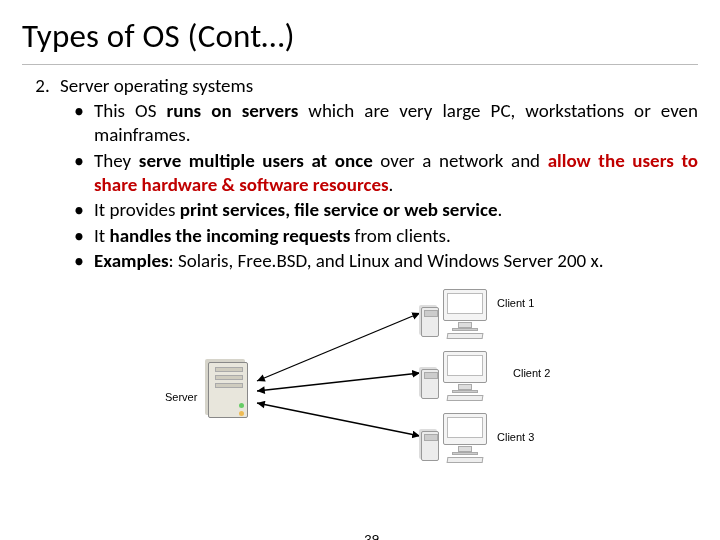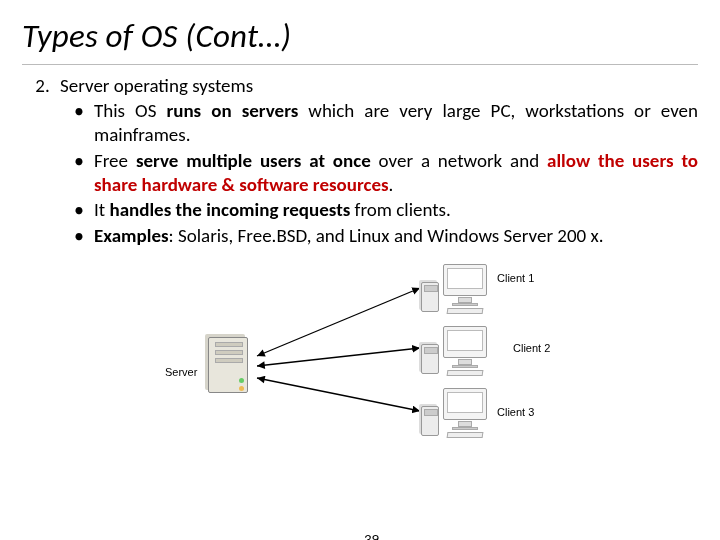--- a/index.html
+++ b/index.html
@@ -1,18 +1,18 @@
 <!DOCTYPE html>
 <html><head>
 <meta charset="utf-8">
 <style>
   * { box-sizing: border-box; margin: 0; padding: 0; }
   html, body { width: 720px; height: 540px; font-family: Calibri, "Segoe UI", Arial, sans-serif; background: #fff; color: #000; }
   .slide { position: relative; width: 720px; height: 540px; padding: 10px 22px 40px 22px; }
-  .title { font-size: 33px; font-weight: 400; padding: 6px 0 8px 0; border-bottom: 1px solid #bbb; letter-spacing: 0.2px; font-style: italic; }
+  .title { font-size: 33px; font-weight: 400; padding: 6px 0 8px 0; border-bottom: 1px solid #bbb; letter-spacing: 0.2px; }
   .content { margin-top: 8px; }
   ol.toplist { list-style: decimal; margin-left: 32px; font-size: 19px; margin-top: 9px; }
   ol.toplist > li { padding-left: 6px; }
   ul.bullets { list-style: none; margin: 2px 0 0 14px; }
   ul.bullets > li { position: relative; padding-left: 20px; font-size: 19px; line-height: 1.28; margin: 1px 0; text-align: justify; }
   ul.bullets > li::before { content: "•"; position: absolute; left: 0; top: 0; font-size: 20px; }
   .b { font-weight: 700; }
   .r { font-weight: 700; color: #c00000; }
   .diagram { width: 390px; height: 185px; margin: 8px auto 0 auto; position: relative; font-family: Arial, sans-serif; font-size: 11px; color: #000; }
   .node-label { position: absolute; text-align: center; }
@@ -39,21 +39,22 @@
 
 <div class="slide">
   <div class="title">Types of OS (Cont…)</div>
 
   <div class="content">
     <ol class="toplist" start="2">
       <li>
         <span>Server operating systems</span>
         <ul class="bullets" id="bullets">
             <li><span>This OS </span><span class="b">runs on servers</span><span> which are very large PC, workstations or even mainframes.</span></li>
-            <li><span>Free </span><span class="b">serve multiple users at once</span><span> over a network and </span><span class="r">allow the users to share hardware &amp; software resources</span><span>.</span></li>
+            <li><span>They </span><span class="b">serve multiple users at once</span><span> over a network and </span><span class="r">allow the users to share hardware &amp; software resources</span><span>.</span></li>
+            <li><span>It provides </span><span class="b">print services, file service or web service</span><span>.</span></li>
             <li><span>It </span><span class="b">handles the incoming requests</span><span> from clients.</span></li>
             <li><span class="b">Examples</span><span>: Solaris, Free.BSD, and Linux and Windows Server 200 x.</span></li>
           </ul>
       </li>
     </ol>
 
     <div class="diagram">
       <svg class="lines">
         <defs>
           <marker id="arr" markerWidth="8" markerHeight="8" refX="6" refY="3" orient="auto">

